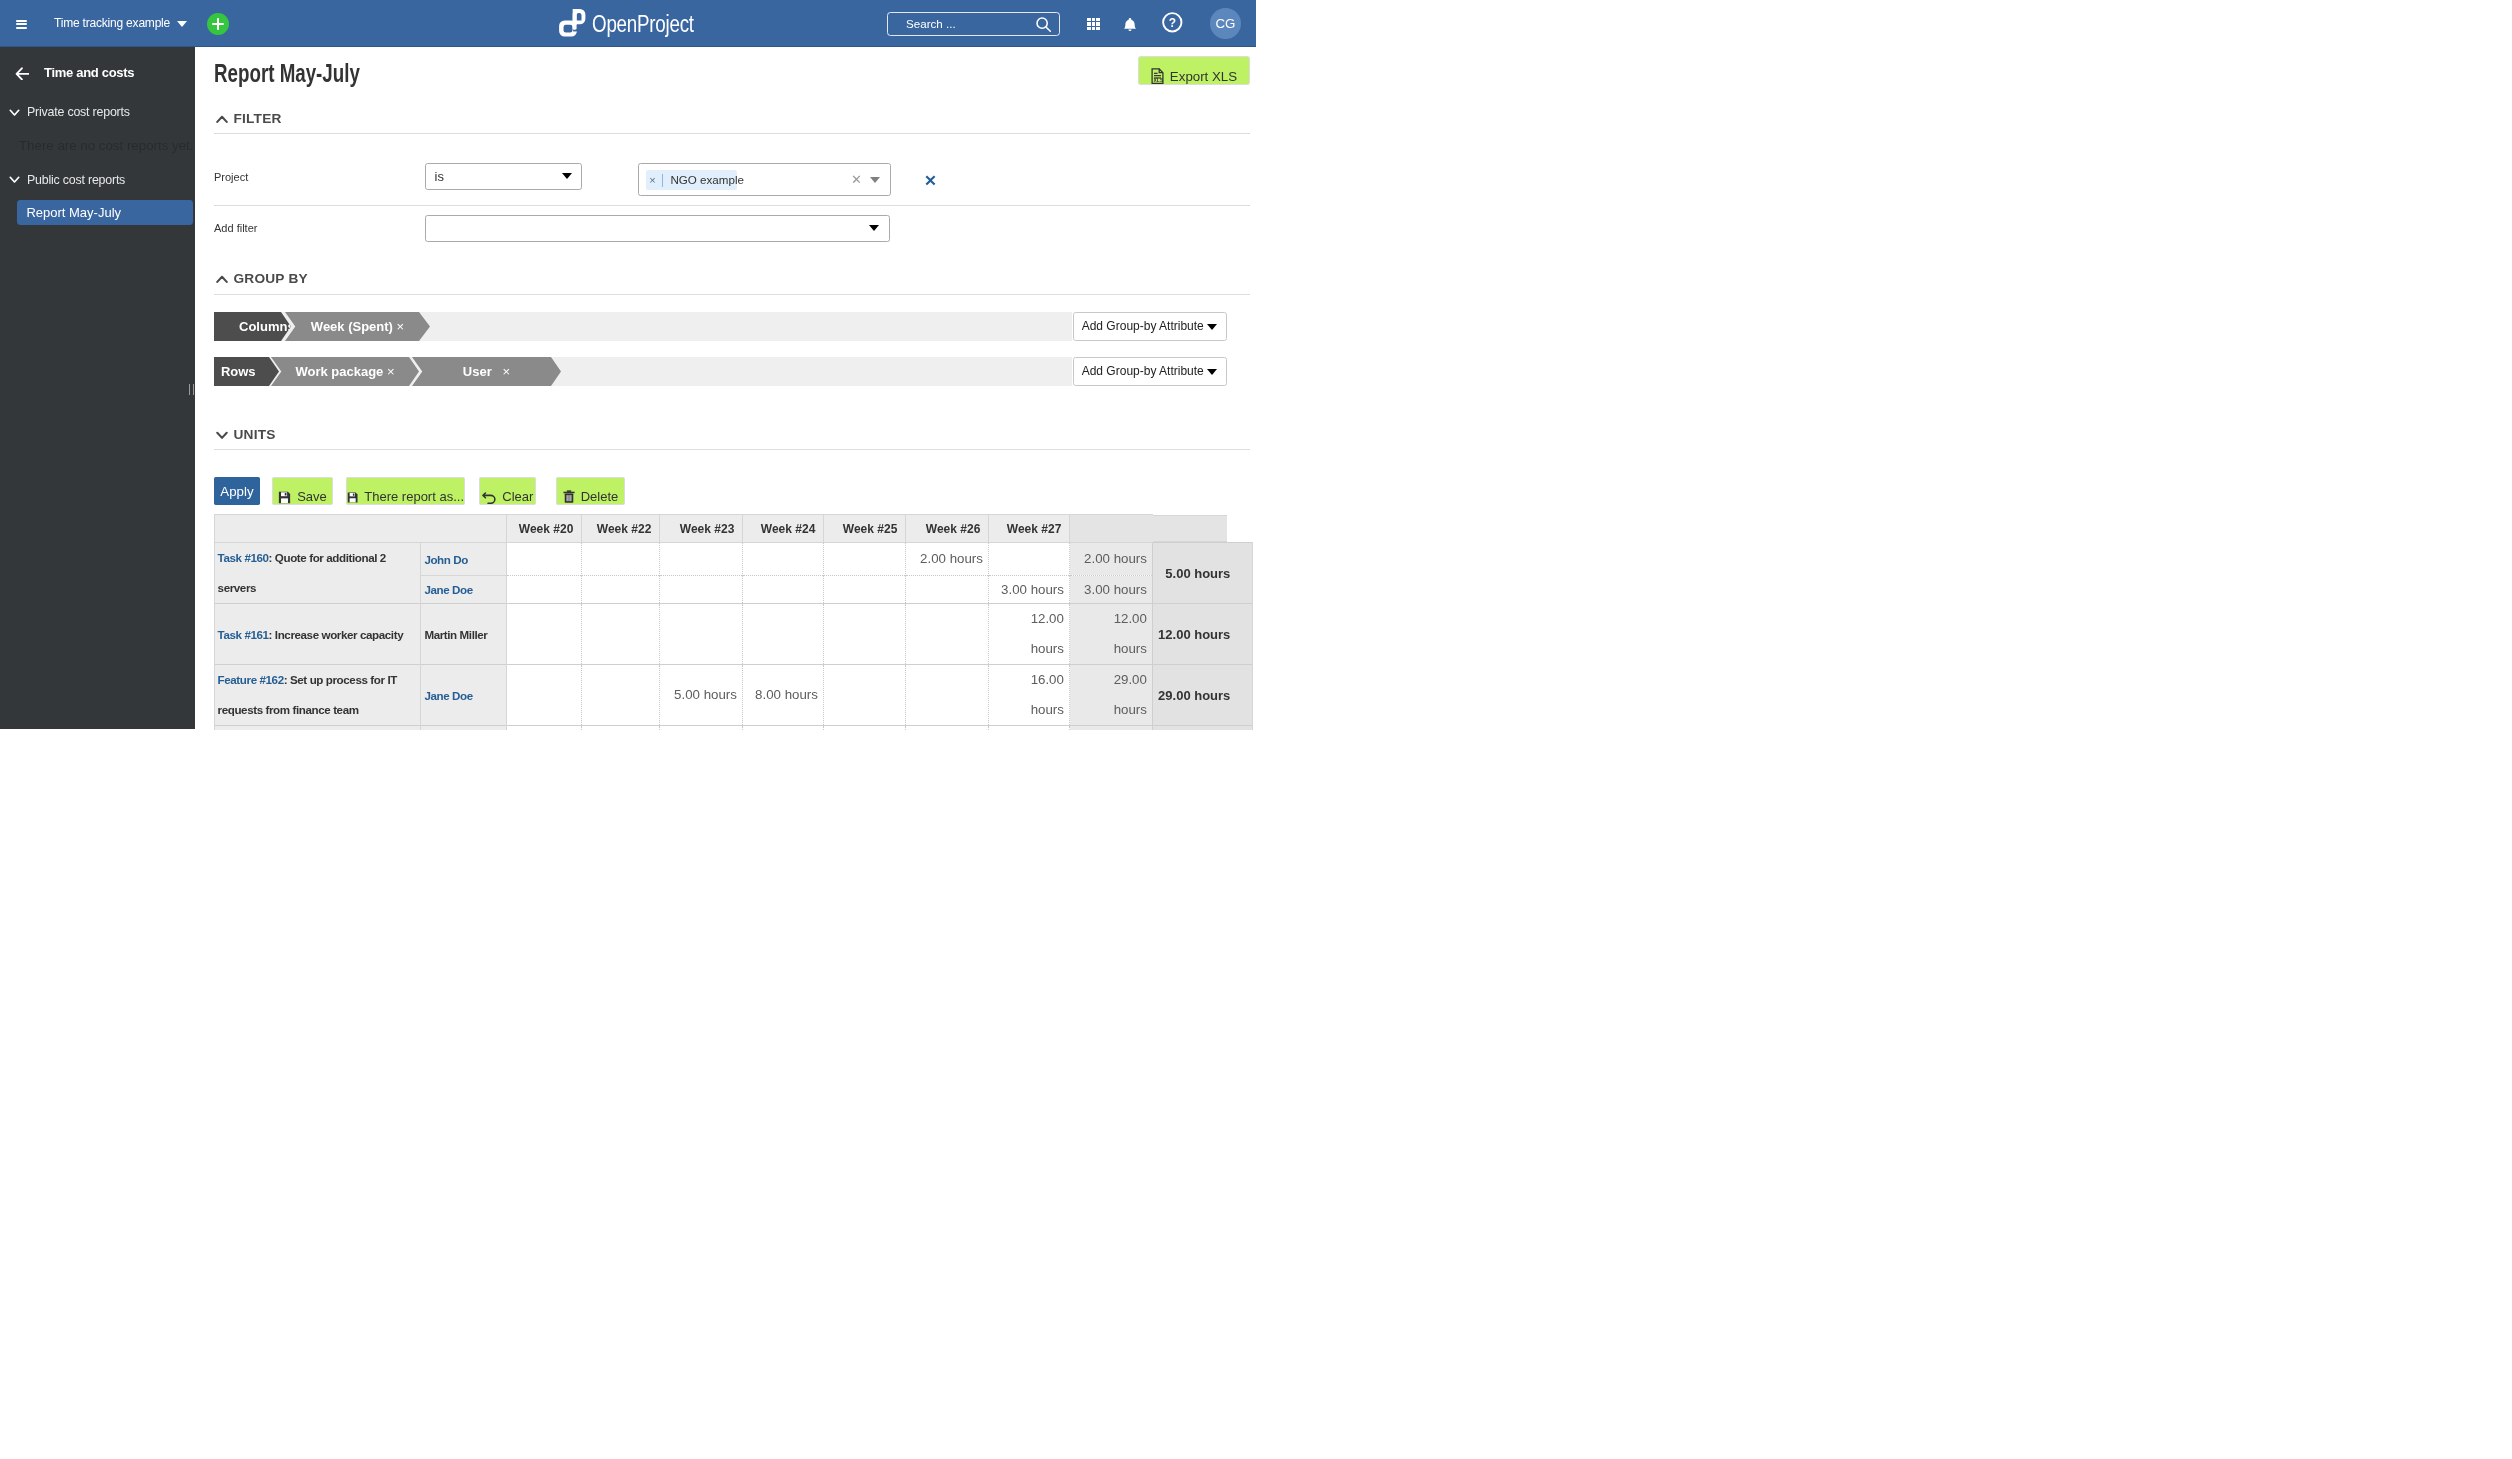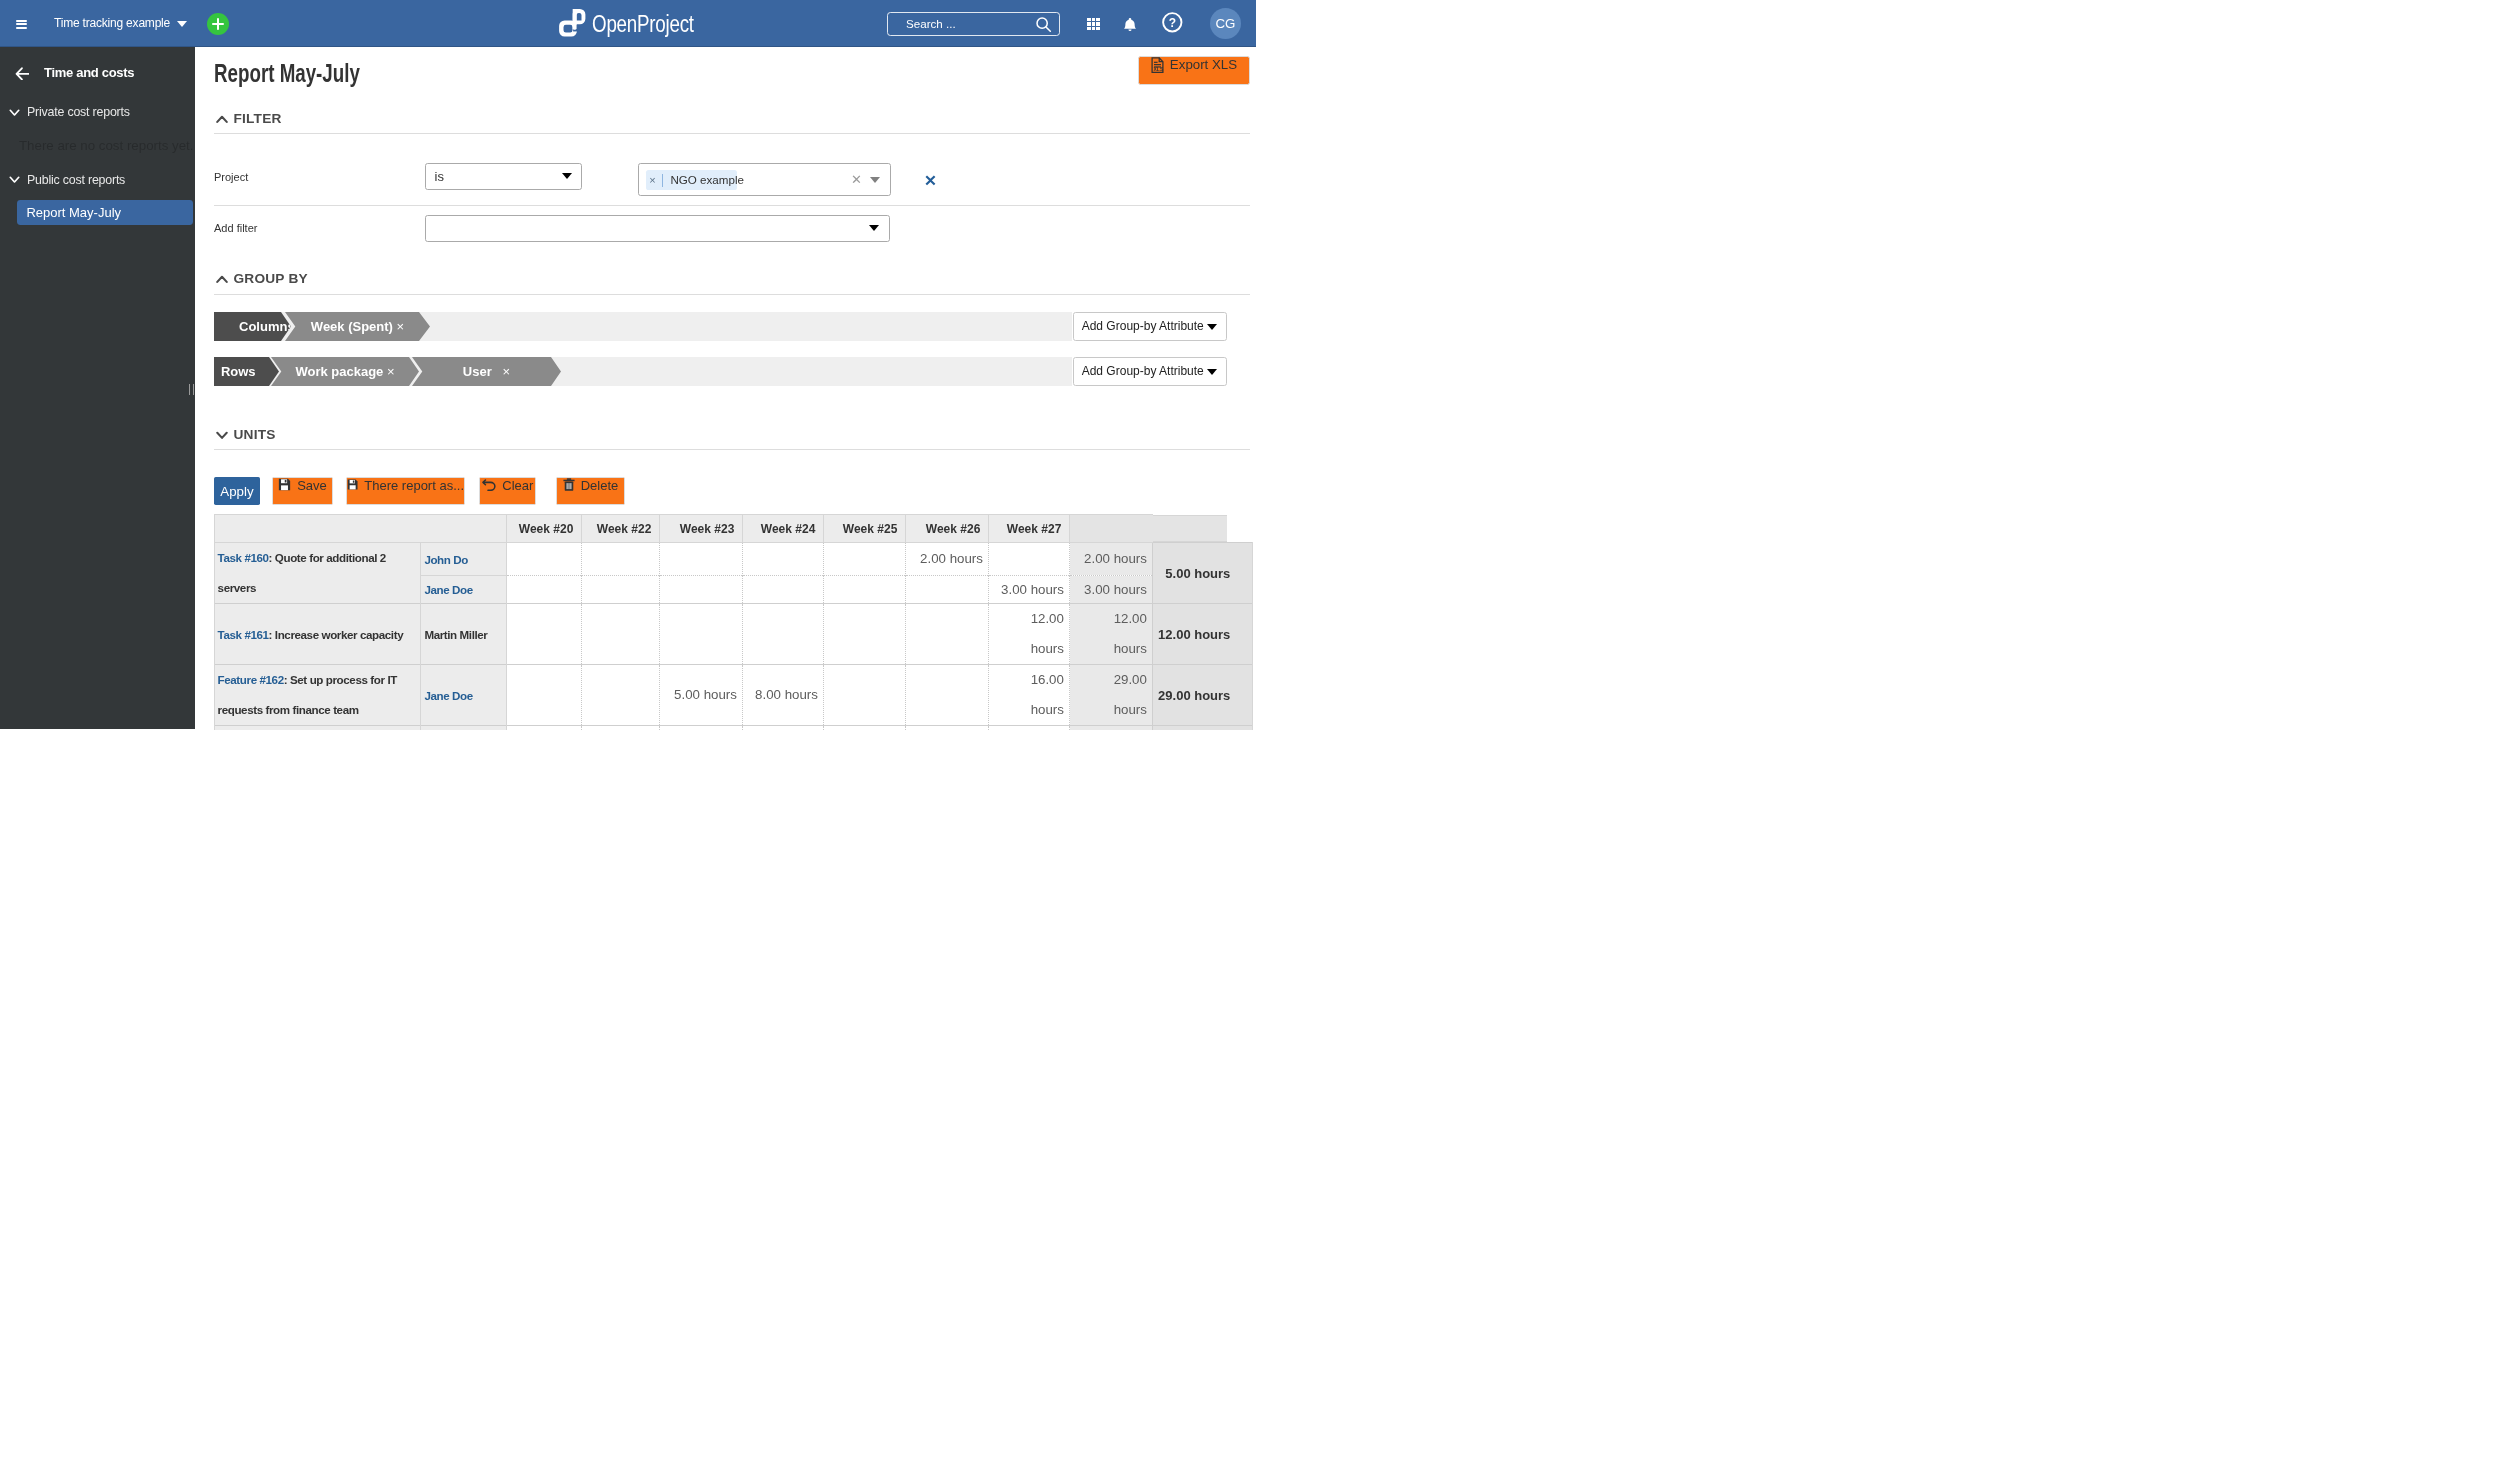--- a/index.html
+++ b/index.html
@@ -32,21 +32,21 @@
   .sb-item { position:absolute; left:27px; font-size:12.4px; letter-spacing:-0.2px; color:#e8e8e8; }
   .sb-chev { position:absolute; left:9.4px; }
   .sb-empty { position:absolute; left:19px; top:91px; font-size:13.3px; color:rgba(0,0,0,0.22); }
   .sb-sel { position:absolute; left:17px; top:153px; width:176px; height:25px; background:#3a66a0; border-radius:3.4px; color:#fff; font-size:13px; line-height:25px; padding-left:9.4px; }
   .drag { position:absolute; left:189px; top:337px; width:6px; height:11px; }
   .drag span { position:absolute; top:0; width:1.4px; height:11px; background:#9a9a9a; }
 
   
   #main { position:absolute; left:195px; top:47px; width:1061px; height:682px; background:#fff; }
   h1 { position:absolute; left:19px; top:11.6px; font-size:25px; font-weight:bold; color:#333; transform:scaleX(0.75); transform-origin:0 0; white-space:nowrap; }
-  .btn { background:#f97316; border:0.9px solid #dcdcdc; border-radius:1.7px; font-size:13px; color:#333; font-family:"Liberation Sans",sans-serif; display:flex; align-items:flex-start; justify-content:center; gap:6px; white-space:nowrap; }
+  .btn { background:#bef264; border:0.9px solid #dcdcdc; border-radius:1.7px; font-size:13px; color:#333; font-family:"Liberation Sans",sans-serif; display:flex; align-items:flex-end; justify-content:center; gap:6px; white-space:nowrap; }
   #export { position:absolute; left:943px; top:9px; width:112px; height:29px; border-radius:2.6px; font-size:13.3px; }
   .sech { position:absolute; left:21.4px; font-size:13.7px; font-weight:bold; color:#4a4a4a; letter-spacing:0.2px; }
   .sech svg { margin-right:5.1px; position:relative; top:0.9px; }
   .rule { position:absolute; left:19px; width:1036px; height:0; border-top:0.9px solid #ddd; }
   .flabel { position:absolute; left:19px; font-size:11px; color:#333; }
   .selbox { position:absolute; background:#fff; border:0.9px solid #aaa; border-radius:2.6px; font-size:13px; color:#333; }
   .tri { position:absolute; width:0; height:0; border-left:5.6px solid transparent; border-right:5.6px solid transparent; border-top:6.9px solid #000; }
   .chip { position:absolute; background:#e1eefb; border-radius:2.6px; height:20.6px; line-height:20.6px; font-size:11.6px; color:#333; white-space:nowrap; }
   .bluex { position:absolute; color:#235e99; font-size:15.4px; font-weight:bold; }
 

